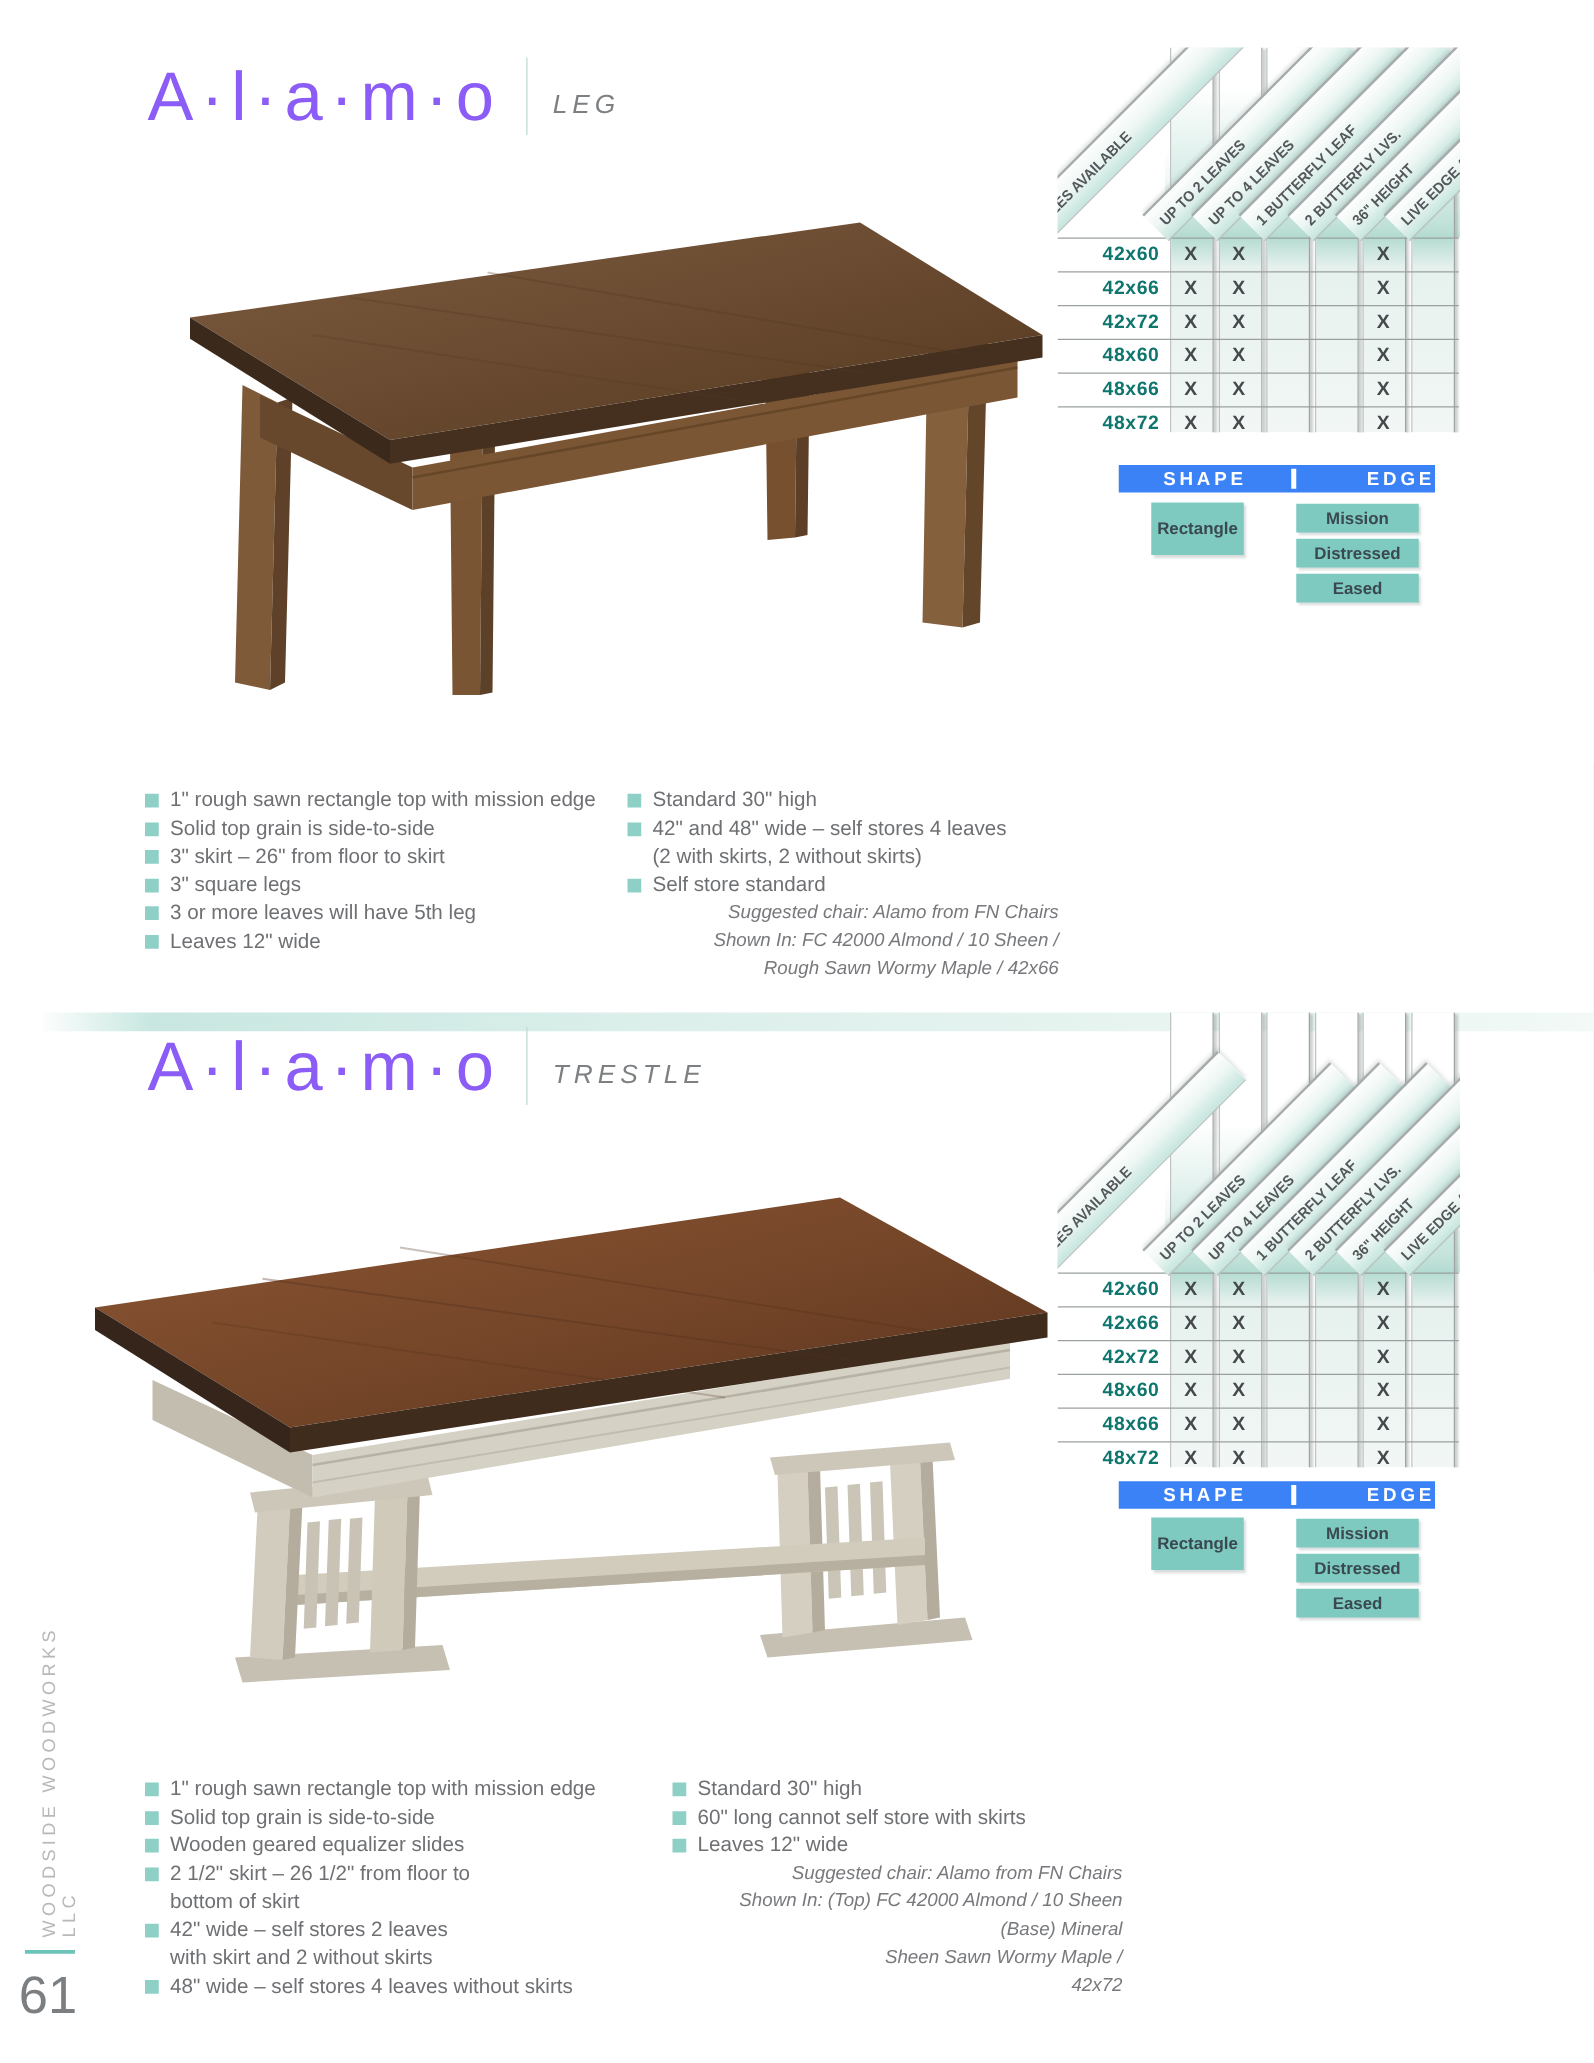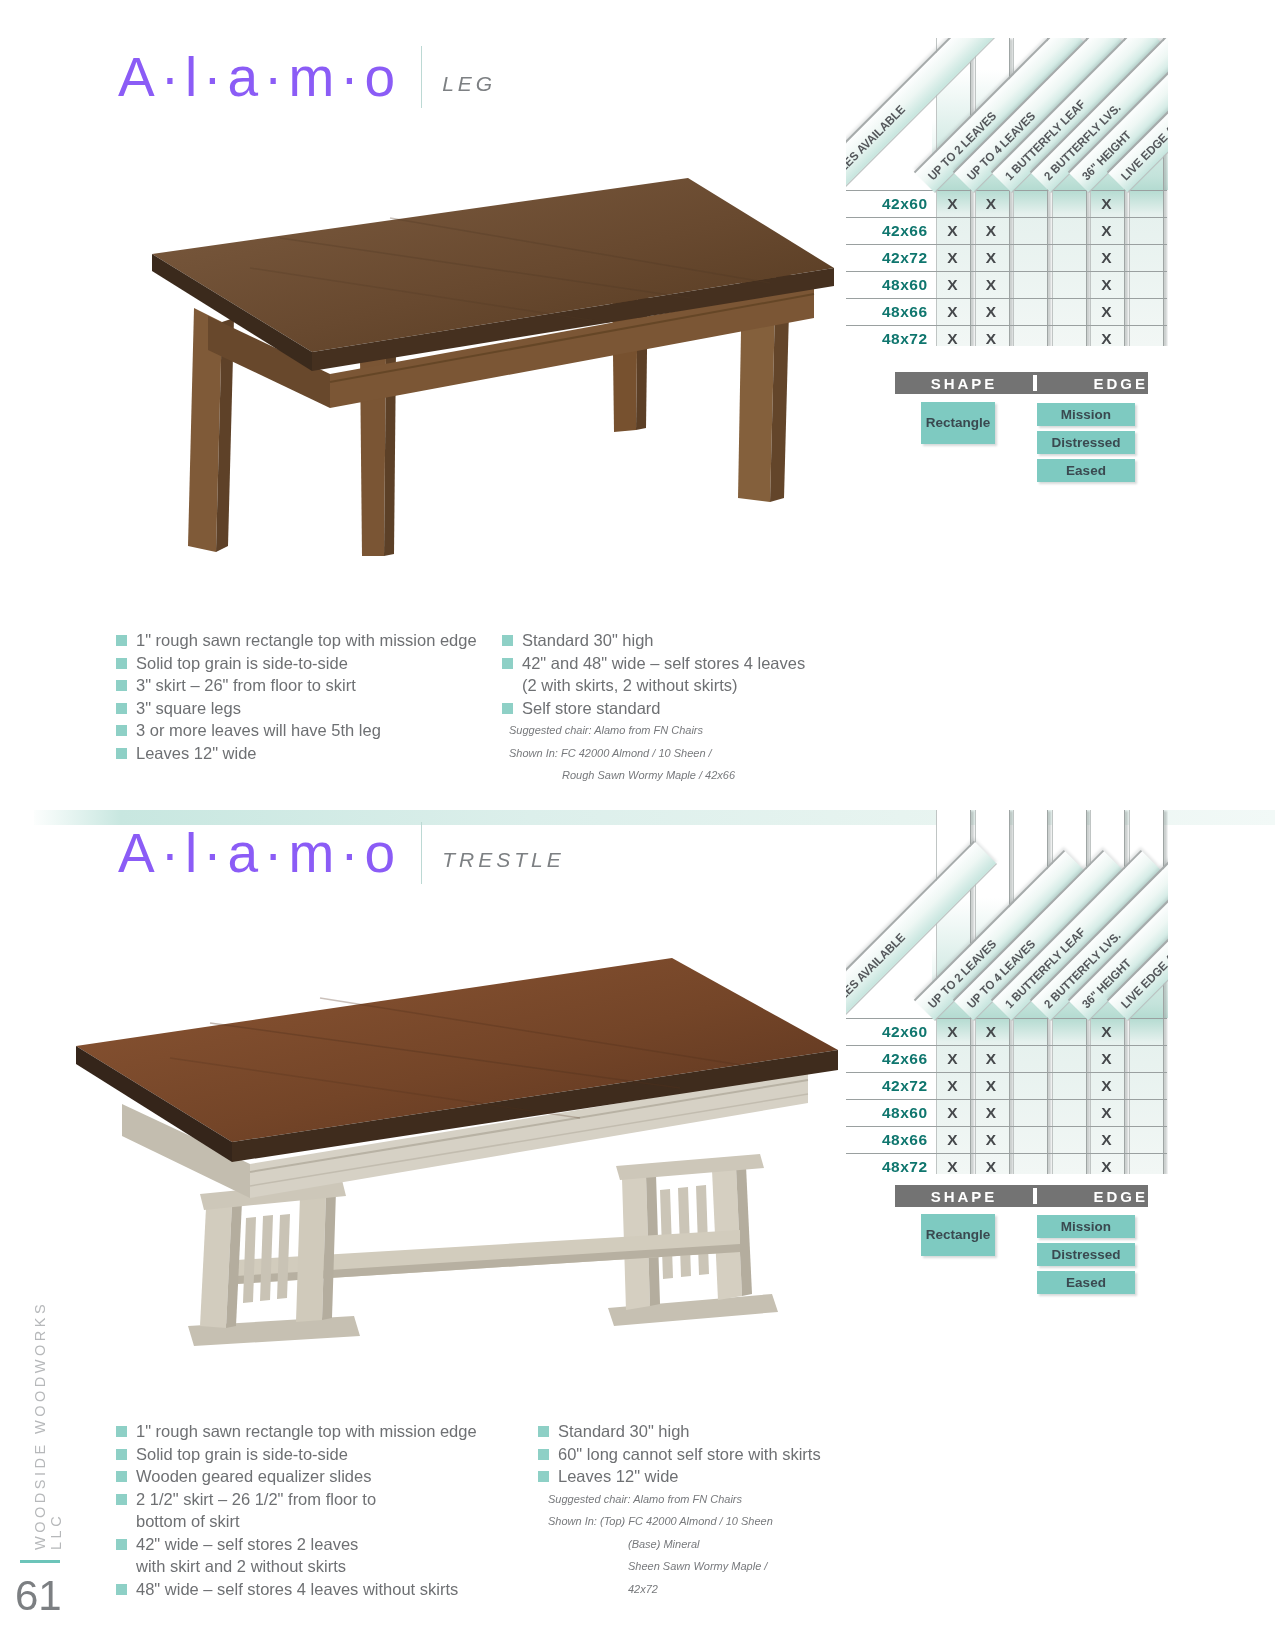--- a/index.html
+++ b/index.html
@@ -26,37 +26,37 @@
   .m-ribbon{position:absolute;width:205px;height:27px;transform:rotate(-45deg);transform-origin:0 100%;
             background:linear-gradient(0deg,#c6e5de 0%,#eef7f4 55%,#fdfefe 100%);
             border-top:2px solid #a6abab;border-bottom:1px solid #bac0bf;
             box-shadow:2px -2px 3px rgba(120,130,128,.2);
             display:flex;align-items:center;padding-left:7px;z-index:3;}
   .m-ribbon span{font-size:12px;font-weight:bold;color:#54575b;transform:scaleX(.94);
                  transform-origin:left center;white-space:nowrap;}
   .m-ribbon-sizes{width:215px;height:30px;}
 
   
-  .se-bar{position:absolute;width:253px;height:22px;background:#737373;display:flex;align-items:center;
+  .se-bar{position:absolute;width:253px;height:22px;background:#3b82f6;display:flex;align-items:center;
           color:#ffffff;font-weight:bold;font-size:15px;letter-spacing:3px;}
   .se-left{width:138px;text-align:center;}
   .se-sep{width:4px;height:16px;background:#ffffff;}
   .se-right{flex:1;text-align:right;}
   .tealbox{position:absolute;background:#7ecac1;color:#3a4950;font-weight:bold;font-size:13.5px;
            text-align:center;box-shadow:2px 2px 2px rgba(140,150,148,.35);}
   .rectbox{width:74px;height:42px;line-height:42px;}
   .edgebox{width:98px;height:23px;line-height:23px;left:0;}
   .edges{position:absolute;width:98px;}
 
   
   .bul-col{position:absolute;}
   .bullet{display:flex;line-height:22.5px;font-size:16.5px;color:#6e7073;}
   .bullet .sq{flex:none;width:11px;height:11px;background:#8ed0c6;margin:6px 9px 0 0;}
   .btxt{white-space:pre-line;}
-  .note{font-style:italic;line-height:22.5px;font-size:11px;color:#77797c;padding-left:7px;}
+  .note{font-style:italic;line-height:22.5px;font-size:15px;color:#77797c;padding-left:7px;text-align:right;}
   .note.ind{padding-left:60px;}
   #col-r2 .note{padding-left:10px;}
   #col-r2 .note.ind{padding-left:90px;}
 
   
   .divider-band{position:absolute;left:34px;top:810px;width:1241px;height:15px;
     background:linear-gradient(90deg,rgba(236,248,245,.15) 0%,#c8e7e0 7%,#dcefeb 40%,#e7f4f0 70%,#f2f9f7 100%);}
   .side-brand{position:absolute;left:32px;top:1292px;height:258px;writing-mode:vertical-rl;
     transform:rotate(180deg);font-size:14.5px;letter-spacing:3.5px;color:#b6b8ba;}
   .side-line{position:absolute;left:20px;top:1560px;width:40px;height:3px;background:#6cc4b9;}

